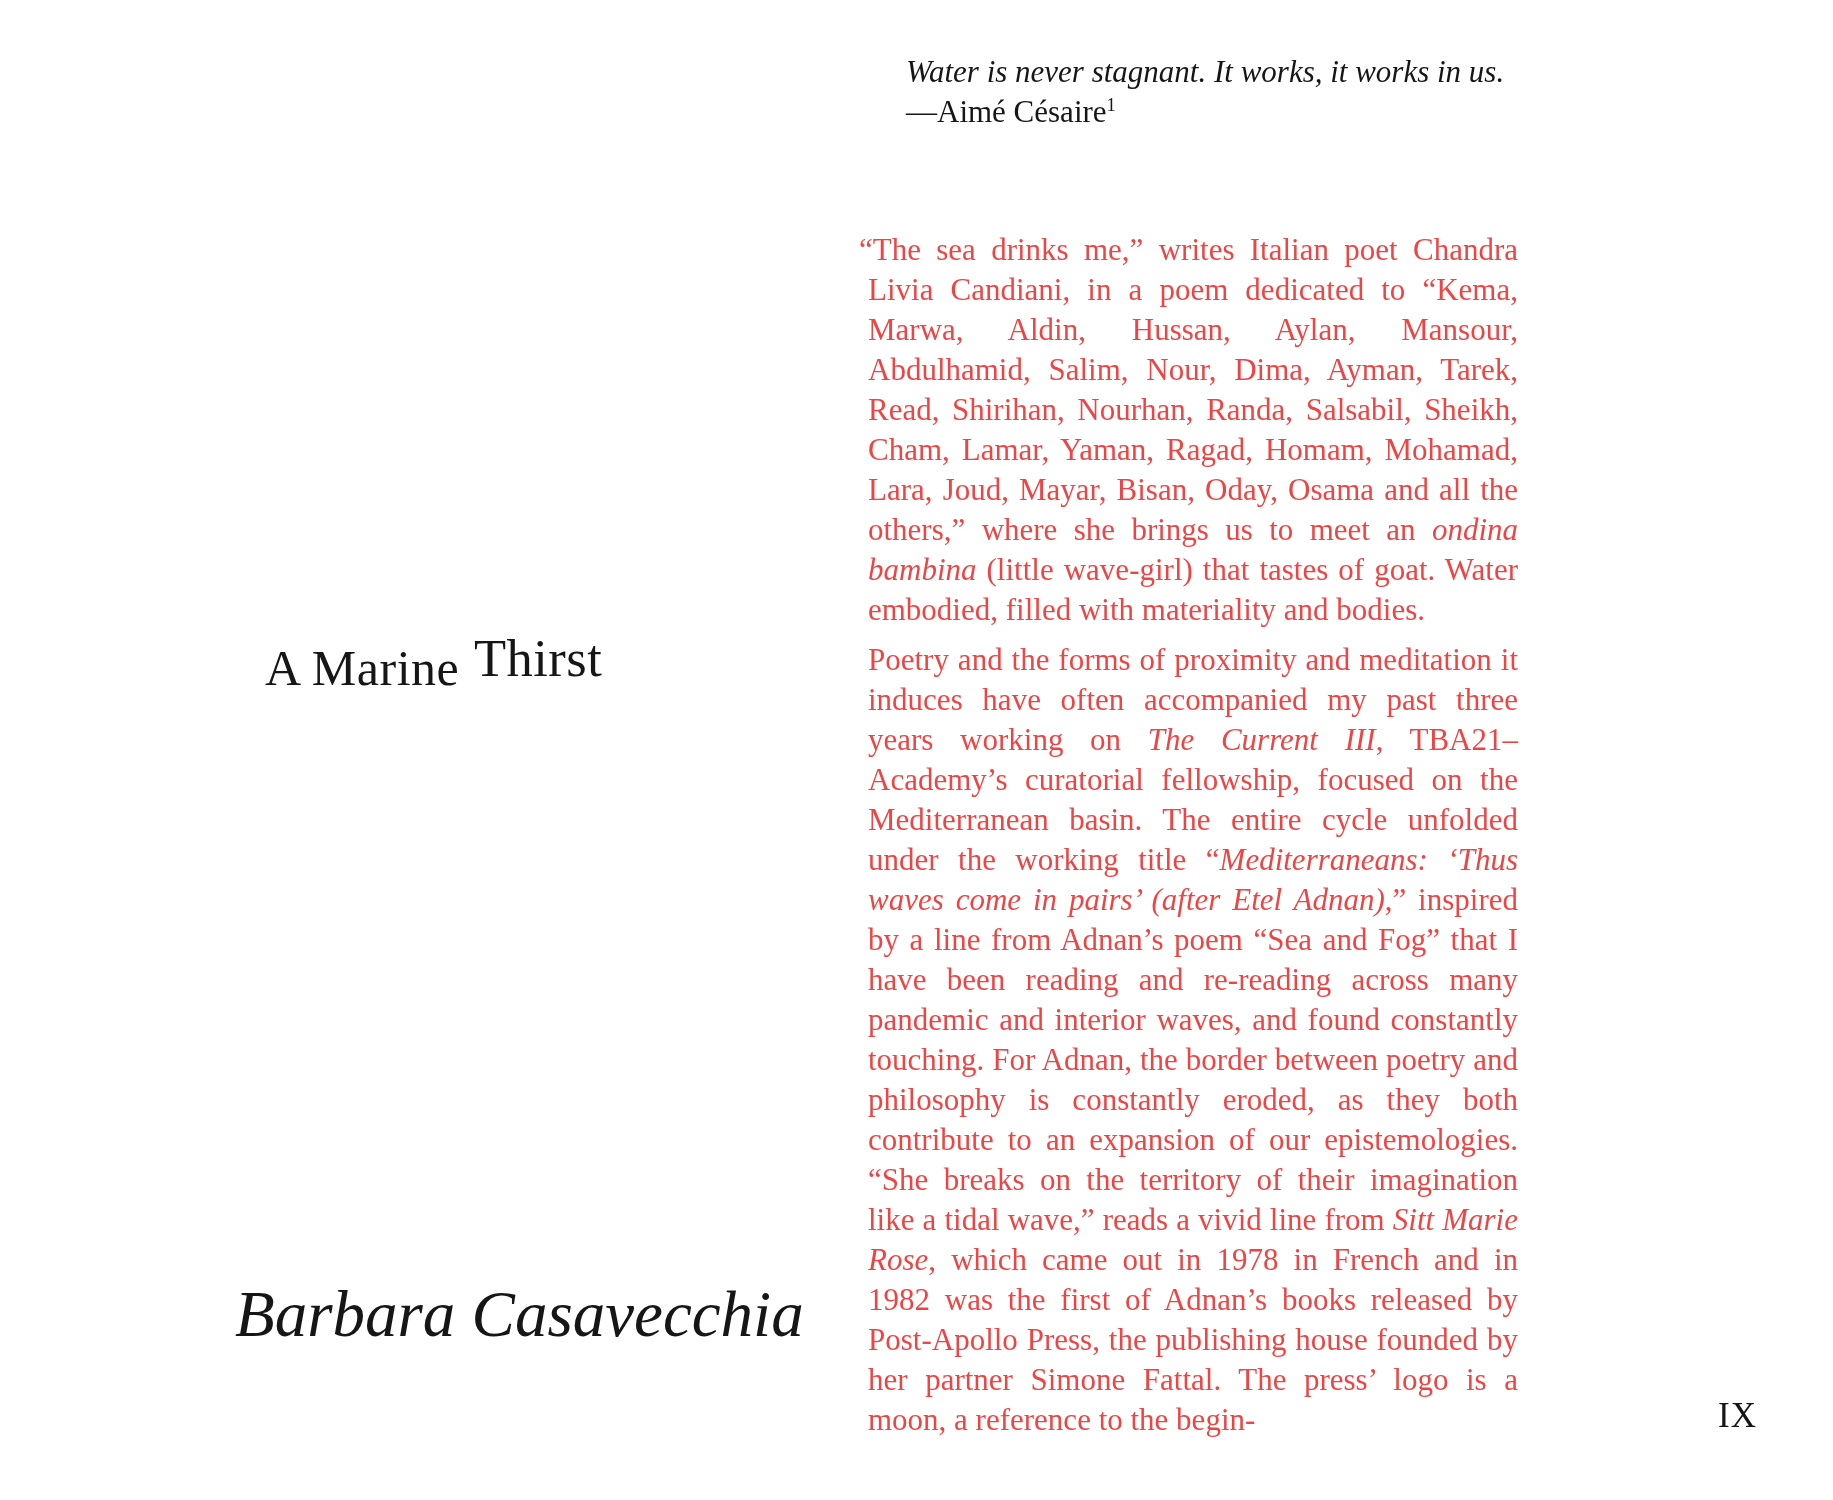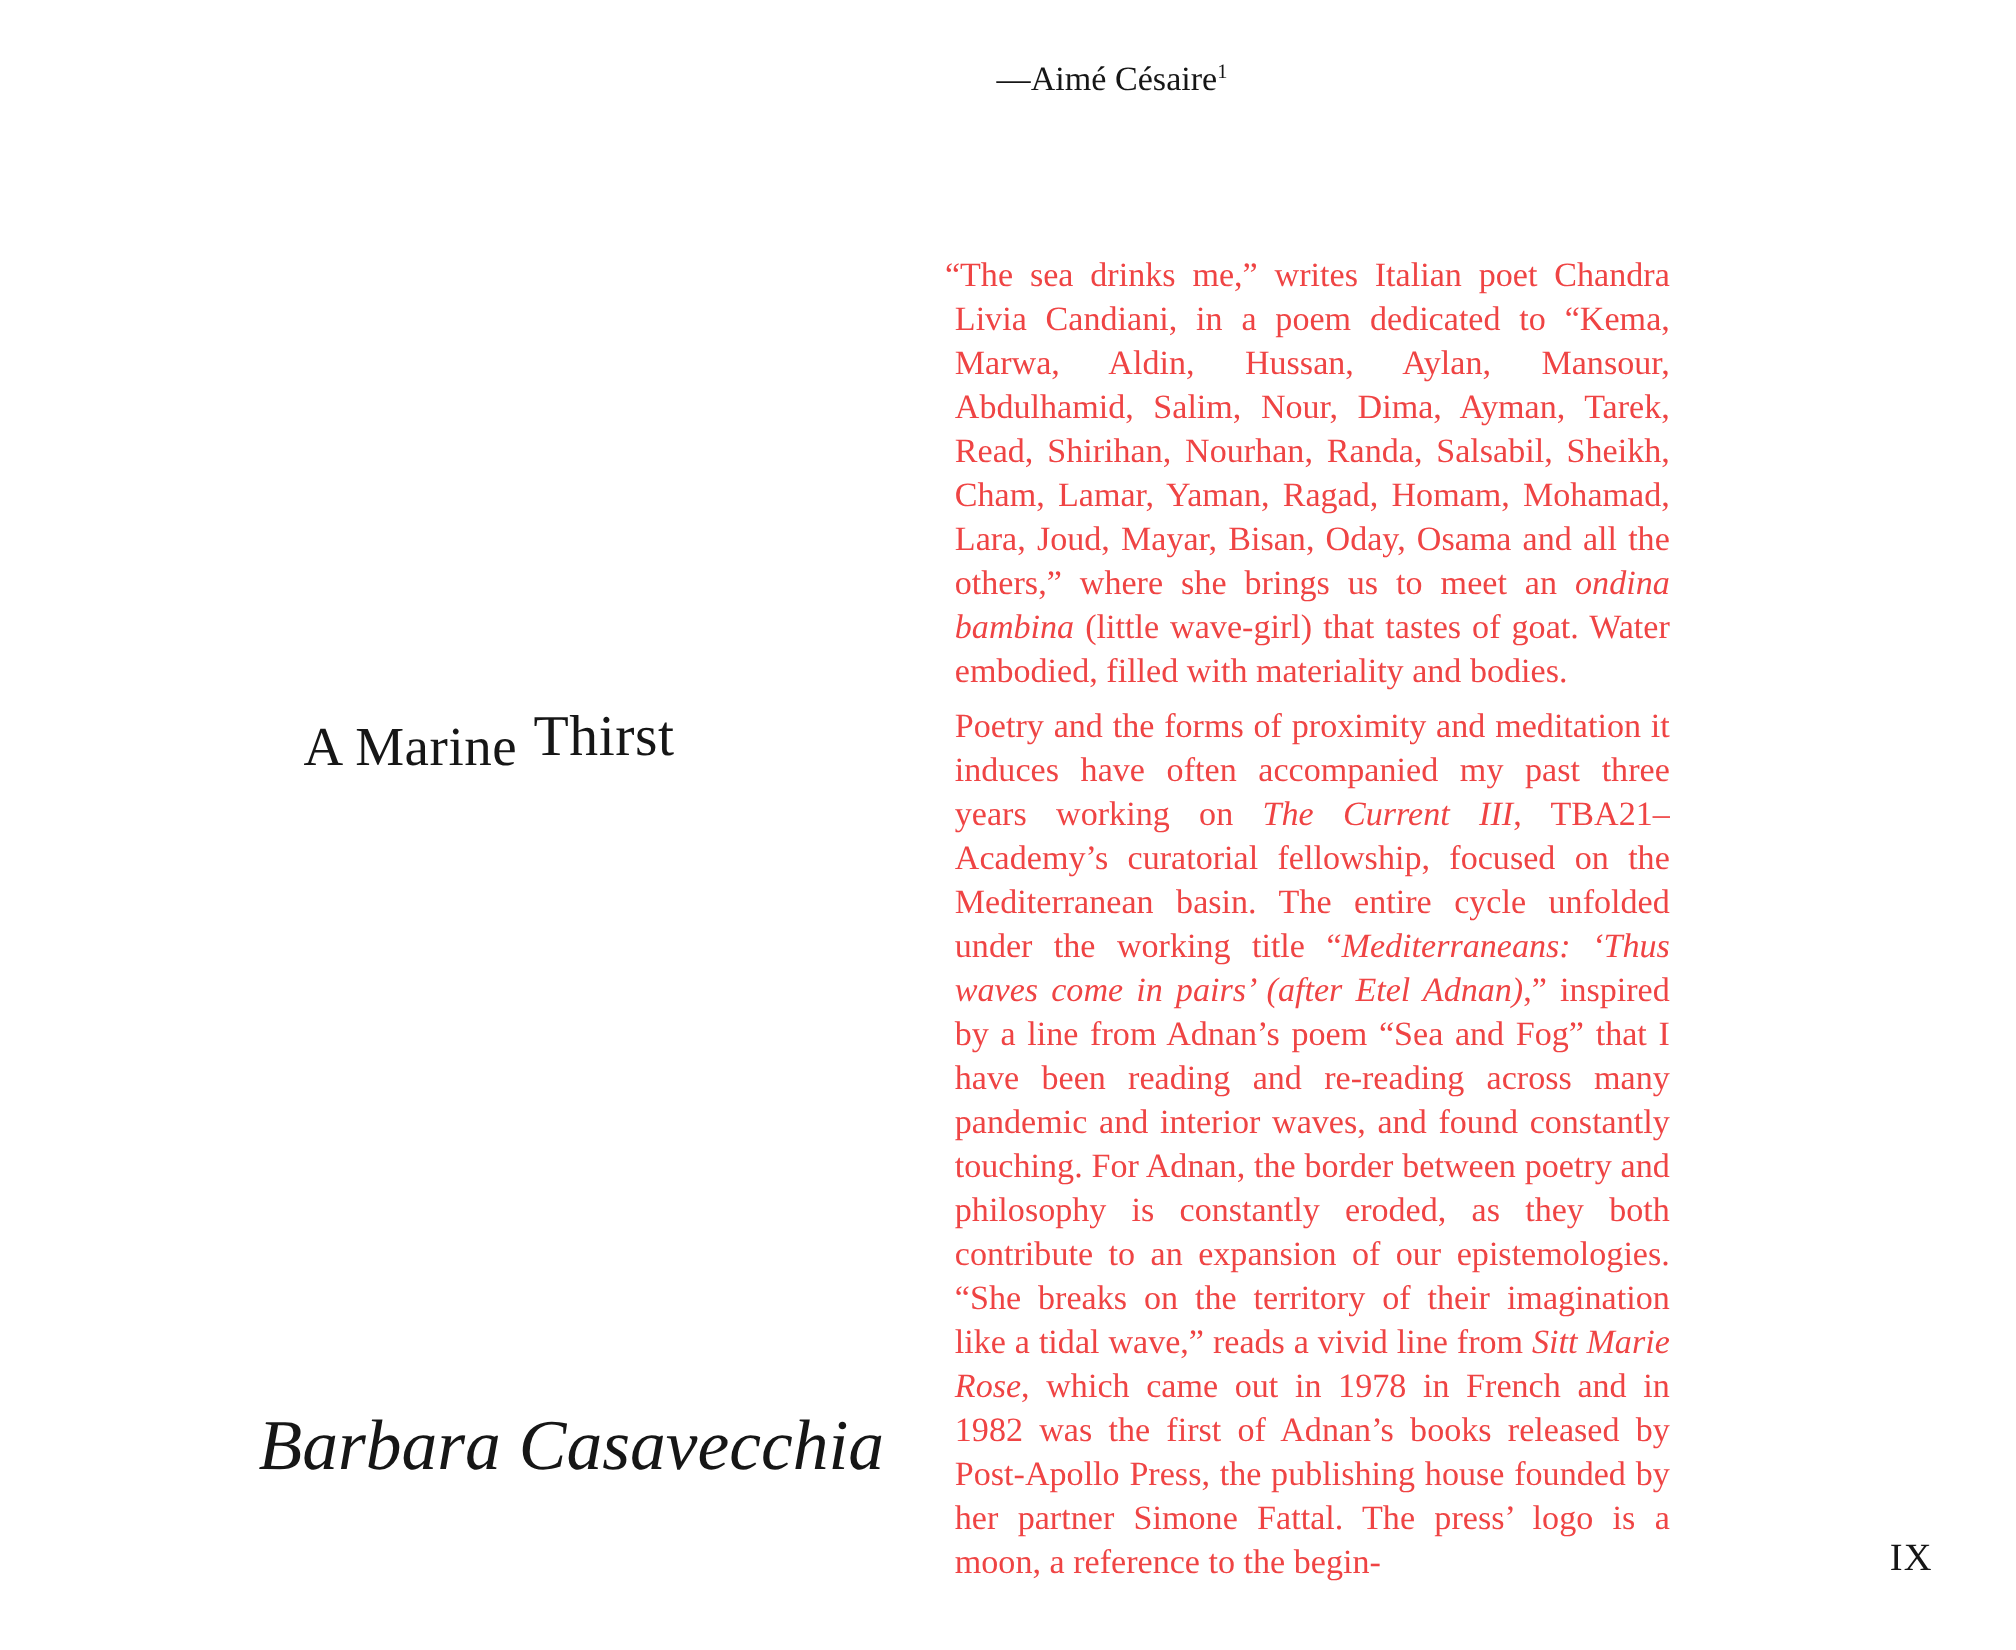--- a/index.html
+++ b/index.html
@@ -16,21 +16,21 @@
     height: 1500px;
     background: #ffffff;
     color: #161616;
     font-family: "Liberation Serif", "DejaVu Serif", serif;
   }
   
   .essay-title {
     position: absolute;
     left: 264px;
     top: 640px;
-    margin: 12px;
+    margin: 1px;
     font-size: 50px;
     font-weight: 400;
     line-height: 1;
     white-space: nowrap;
     letter-spacing: 0.5px;
   }
   .essay-title .part2 {
     display: inline-block;
     position: relative;
     top: -9px;
@@ -85,20 +85,21 @@
 </head>
 <body>
 
 <div class="spread">
 
   <h1 class="essay-title"><span class="part1">A Marine</span><span class="part2">Thirst</span></h1>
 
   <div class="essay-author">Barbara Casavecchia</div>
 
   <div class="epigraph">
+    <div class="epigraph-quote">Water is never stagnant. It works, it works in us.</div>
     <div class="epigraph-attrib"><span>—Aimé Césaire</span><sup>1</sup></div>
   </div>
 
   <p class="para para1"><span>“The sea drinks me,” writes Italian poet Chandra Livia Candiani, in a poem dedicated to “Kema, Marwa, Aldin, Hussan, Aylan, Mansour, Abdulhamid, Salim, Nour, Dima, Ayman, Tarek, Read, Shirihan, Nourhan, Randa, Salsabil, Sheikh, Cham, Lamar, Yaman, Ragad, Homam, Mohamad, Lara, Joud, Mayar, Bisan, Oday, Osama and all the others,” where she brings us to meet an </span><i>ondina bambina</i><span> (little wave-girl) that tastes of goat. Water embodied, filled with materiality and bodies.</span></p>
 
   <p class="para para2"><span>Poetry and the forms of proximity and meditation it induces have often accompanied my past three years working on </span><i>The Current III</i><span>, TBA21–Academy’s curatorial fellowship, focused on the Mediterranean basin. The entire cycle unfolded under the working title “</span><i>Mediterraneans: ‘Thus waves come in pairs’ (after Etel Adnan)</i><span>,” inspired by a line from Adnan’s poem “Sea and Fog” that I have been reading and re-reading across many pandemic and interior waves, and found constantly touching. For Adnan, the border between poetry and philosophy is constantly eroded, as they both contribute to an expansion of our epistemologies. “She breaks on the territory of their imagination like a tidal wave,” reads a vivid line from </span><i>Sitt Marie Rose</i><span>, which came out in 1978 in French and in 1982 was the first of Adnan’s books released by Post-Apollo Press, the publishing house founded by her partner Simone Fattal. The press’ logo is a moon, a reference to the begin-</span></p>
 
   <div class="page-number">IX</div>
 
 </div>

